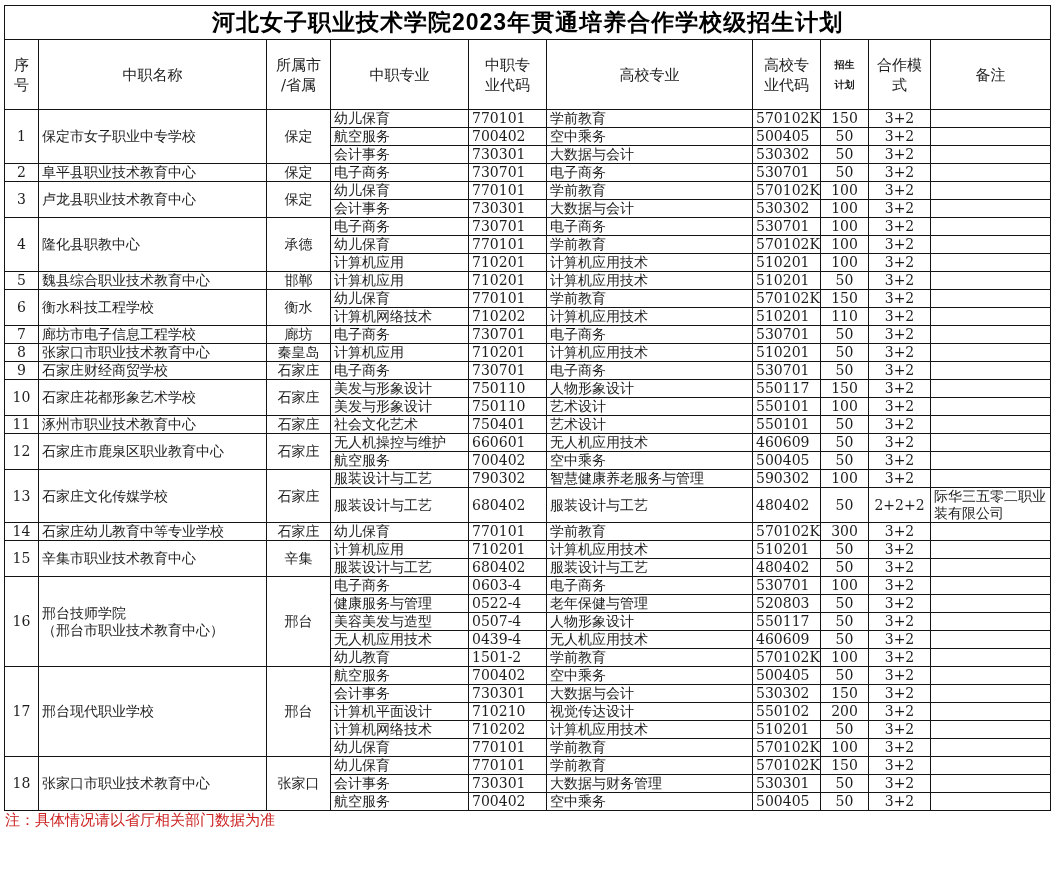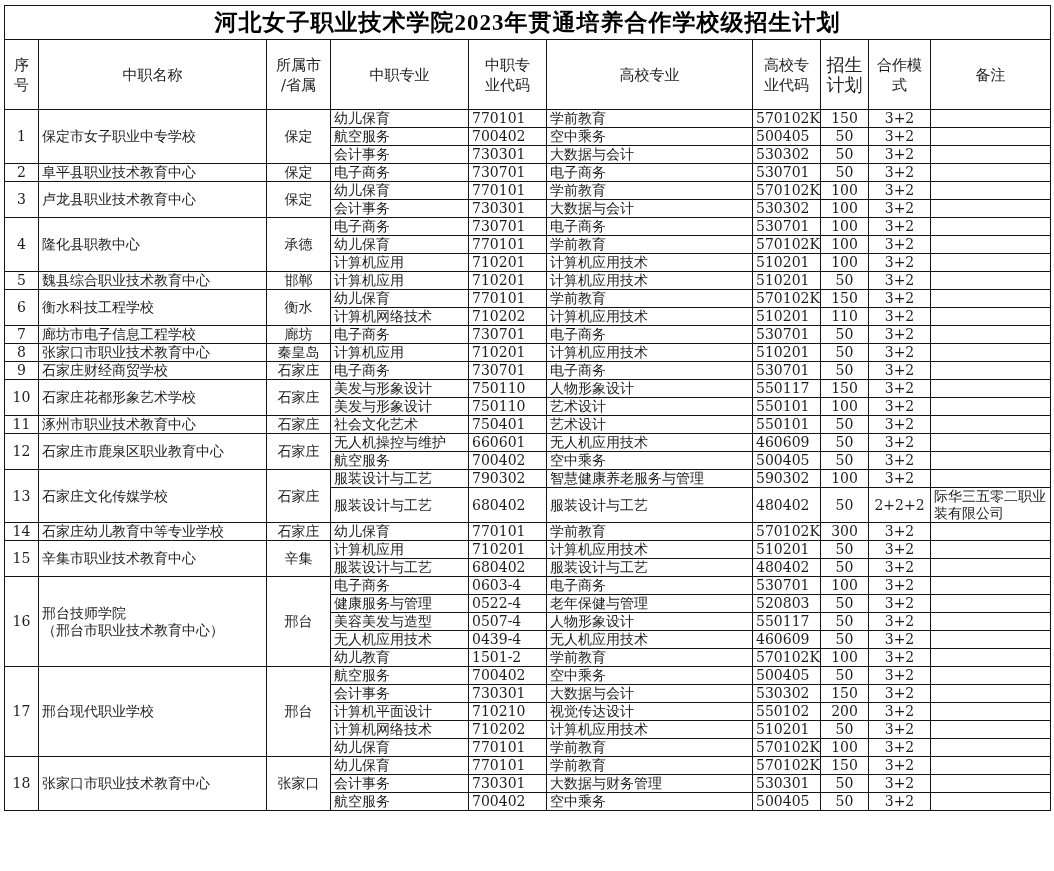--- a/index.html
+++ b/index.html
@@ -10,32 +10,32 @@
     color:#1d1d1d;
   }
   table.plan{
     border-collapse:collapse;table-layout:fixed;width:1046px;
   }
   table.plan th,table.plan td{
     border:1px solid #141414;overflow:hidden;box-sizing:border-box;
   }
   th.title-cell{
     height:34px;text-align:center;vertical-align:middle;
-    font-family:Liberation Serif, serif;
+    font-family:Liberation Sans, sans-serif;
     font-weight:bold;font-size:23px;letter-spacing:1px;color:#000;
   }
   tr.header-row th{
     height:70px;text-align:center;vertical-align:middle;
     font-size:15px;font-weight:normal;white-space:pre-line;
     line-height:20px;padding:0 2px;
   }
   tr.header-row th.col-bold{
-    font-weight:normal;
+    font-weight:bold;
     font-family:"DejaVu Sans","Liberation Sans",sans-serif;
-    font-size:18px;
+    font-size:10px;
   }
   table.plan td{
     height:18px;line-height:17px;font-size:14px;vertical-align:middle;
     padding:0 3px;
   }
   td.al-c{text-align:center;padding:0 1px;}
   td.al-l{text-align:left;}
   td.name-cell{padding-left:6px;white-space:pre-line;line-height:18px;}
   td.code-cell{padding:0 2px;white-space:nowrap;letter-spacing:0;}
   td.plan-cell,td.mode-cell{white-space:nowrap;}
@@ -479,13 +479,14 @@
           <td class="al-l">航空服务</td>
           <td class="al-l code-cell">700402</td>
           <td class="al-l">空中乘务</td>
           <td class="al-l code-cell">500405</td>
           <td class="al-c plan-cell">50</td>
           <td class="al-c mode-cell">3+2</td>
           <td class="al-l remark-cell"></td>
         </tr>
       </tbody>
   </table>
+  <div class="note">注：具体情况请以省厅相关部门数据为准</div>
 </div>
 
 </body></html>

